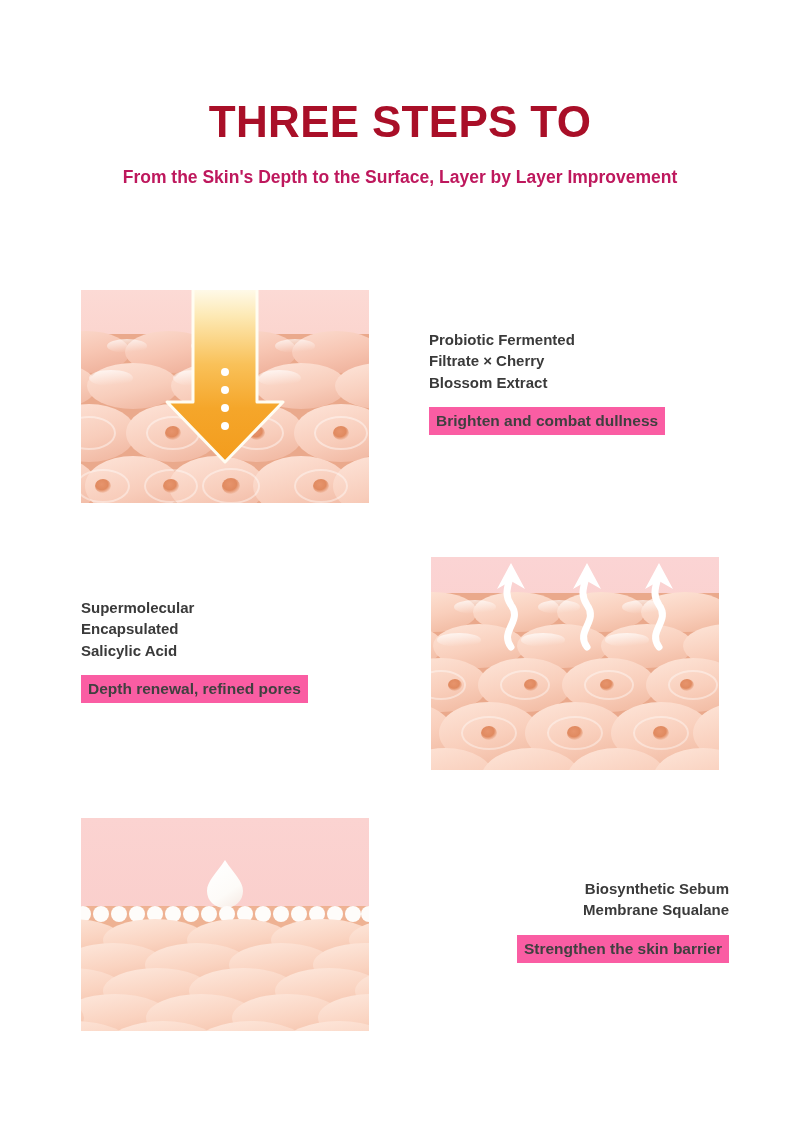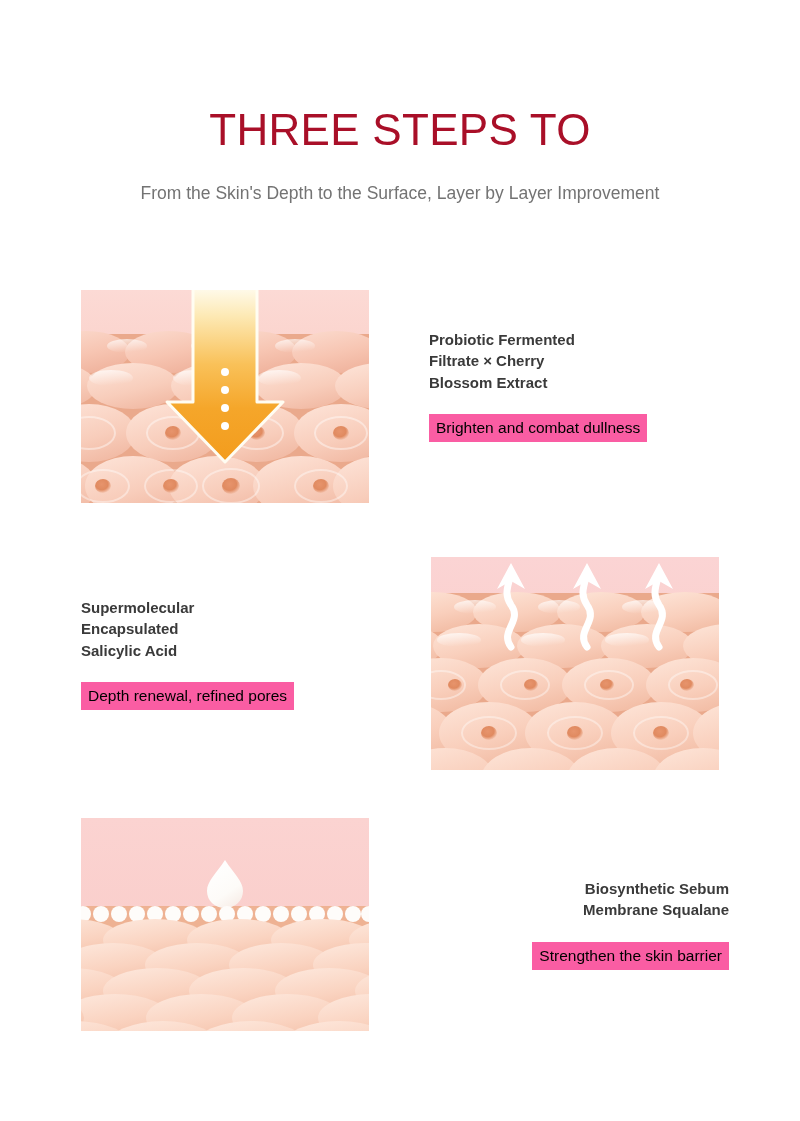--- a/index.html
+++ b/index.html
@@ -17,35 +17,35 @@
 
   
   #header {
     position: absolute;
     left: 0;
     top: 0;
     width: 800px;
     text-align: center;
   }
   #title {
-    margin: 12px;
+    margin: 4px;
     padding-top: 92px;
     color: #a90f28;
     font-size: 44px;
-    font-weight: normal;
+    font-weight: bold;
     line-height: 1.16;
     letter-spacing: 0.3px;
   }
   #title .tline { display: block; white-space: nowrap; }
   #subtitle {
     margin: 0;
     padding-top: 16px;
-    color: #737373;
+    color: #be185d;
     font-size: 17.5px;
-    font-weight: normal;
+    font-weight: bold;
     white-space: nowrap;
   }
 
   
   .step {
     position: absolute;
   }
   #step-1 { left: 0;   top: 290px; width: 800px; height: 216px; }
   #step-2 { left: 0;   top: 557px; width: 800px; height: 216px; padding-left: 16px; }
   #step-3 { left: 0;   top: 818px; width: 688px; height: 216px; text-align: right; }
@@ -72,25 +72,25 @@
   .step-heading {
     color: #3a3a3a;
     font-size: 15px;
     font-weight: bold;
     line-height: 1.42;
     margin: 0;
     white-space: pre-line;
   }
   .badge {
     display: inline-block;
-    margin-top: 21px;
+    margin-top: 14px;
     background: #fa5da3;
-    color: #000000;
+    color: #404040;
     font-size: 15.5px;
-    font-weight: normal;
+    font-weight: bold;
     line-height: 1;
     padding: 6px 7px 7px 7px;
     white-space: nowrap;
   }
 </style>
 </head>
 <body>
 
 <div id="header">
   <h1 id="title">

